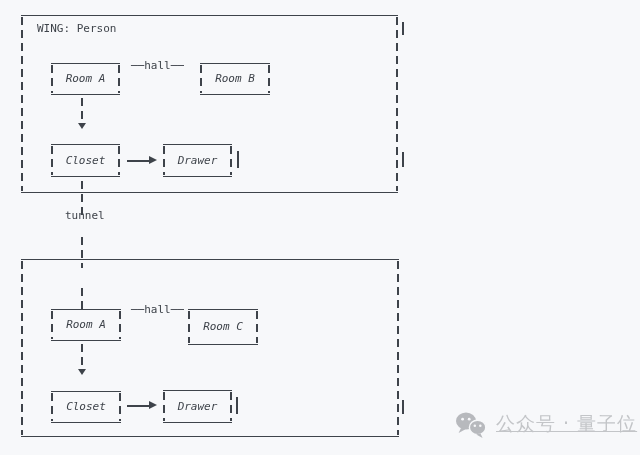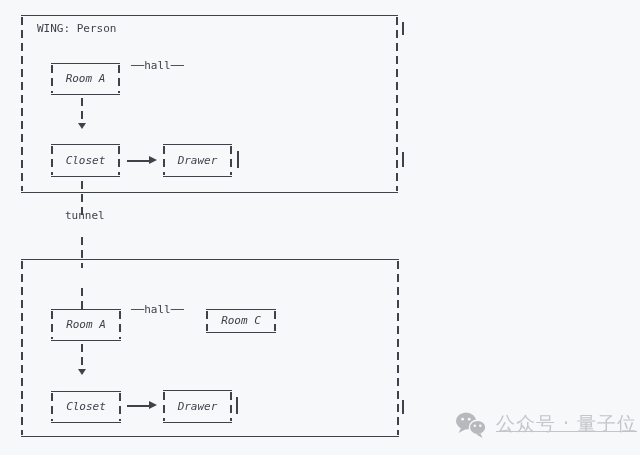--- a/index.html
+++ b/index.html
@@ -65,20 +65,23 @@
 
   <div class="wing" style="left:21px;top:15px;width:377px;height:178px"></div>
   <div class="label" style="left:37px;top:22px">WING: Person</div>
 
   <div class="box" style="left:51px;top:63px;width:69px;height:32px">
     <span>Room A</span>
   </div>
 
   <div class="label" style="left:131px;top:59px">──hall──</div>
 
+  <div class="box" style="left:200px;top:63px;width:70px;height:32px">
+    <span>Room B</span>
+  </div>
 
   <div class="vdash" style="left:81px;top:98px;height:24px"></div>
   <div class="tri-down" style="left:78px;top:123px"></div>
 
   <div class="box" style="left:51px;top:144px;width:69px;height:33px">
     <span>Closet</span>
   </div>
 
   <div class="hline" style="left:127px;top:160px;width:22px"></div>
   <div class="tri-right" style="left:149px;top:156px"></div>
@@ -97,21 +100,21 @@
   <div class="vdash" style="left:81px;top:288px;height:22px"></div>
 
   <div class="wing" style="left:21px;top:259px;width:378px;height:178px"></div>
 
   <div class="box" style="left:51px;top:309px;width:70px;height:32px">
     <span>Room A</span>
   </div>
 
   <div class="label" style="left:131px;top:303px">──hall──</div>
 
-  <div class="box" style="left:206px;top:309px;width:70px;height:24px">
+  <div class="box" style="left:188px;top:309px;width:70px;height:36px">
     <span>Room C</span>
   </div>
 
   <div class="vdash" style="left:81px;top:344px;height:24px"></div>
   <div class="tri-down" style="left:78px;top:369px"></div>
 
   <div class="box" style="left:51px;top:391px;width:70px;height:32px">
     <span>Closet</span>
   </div>
 

